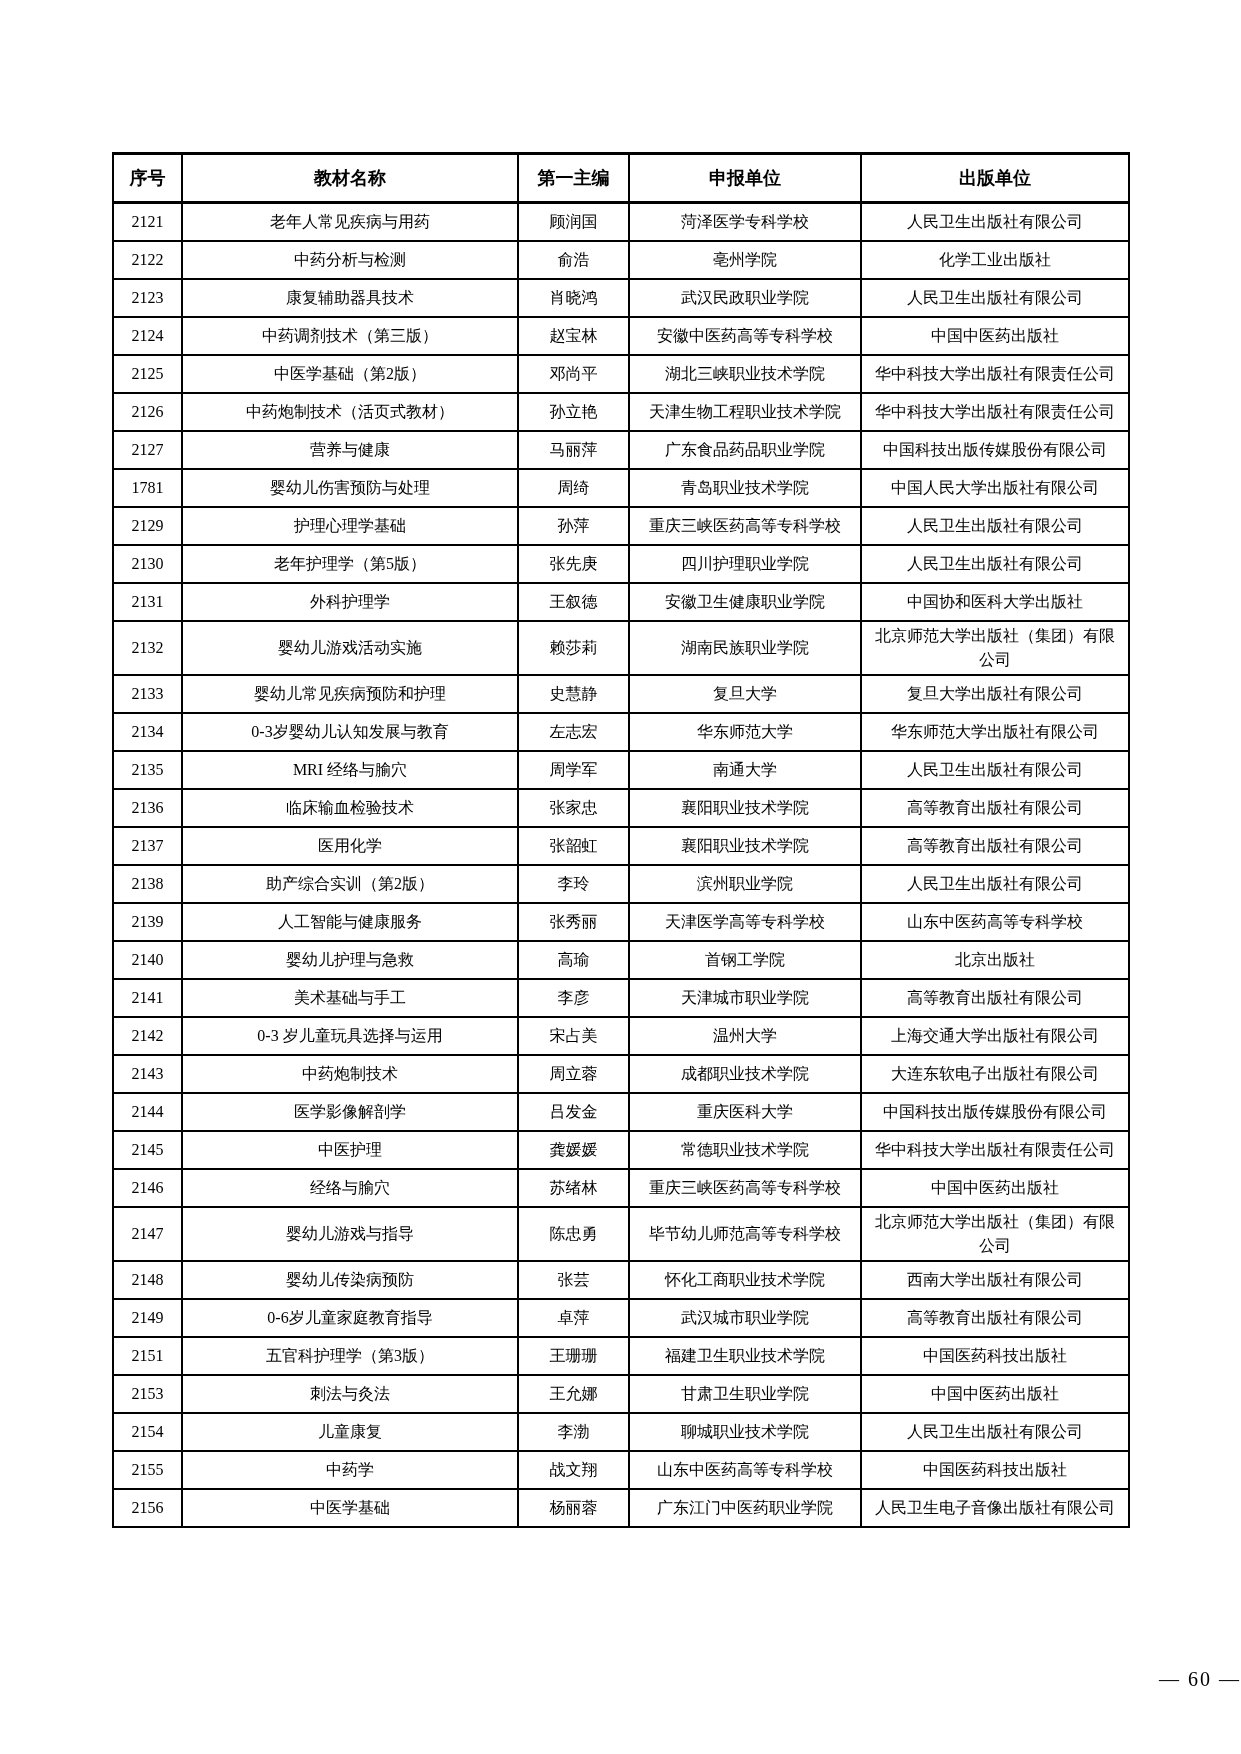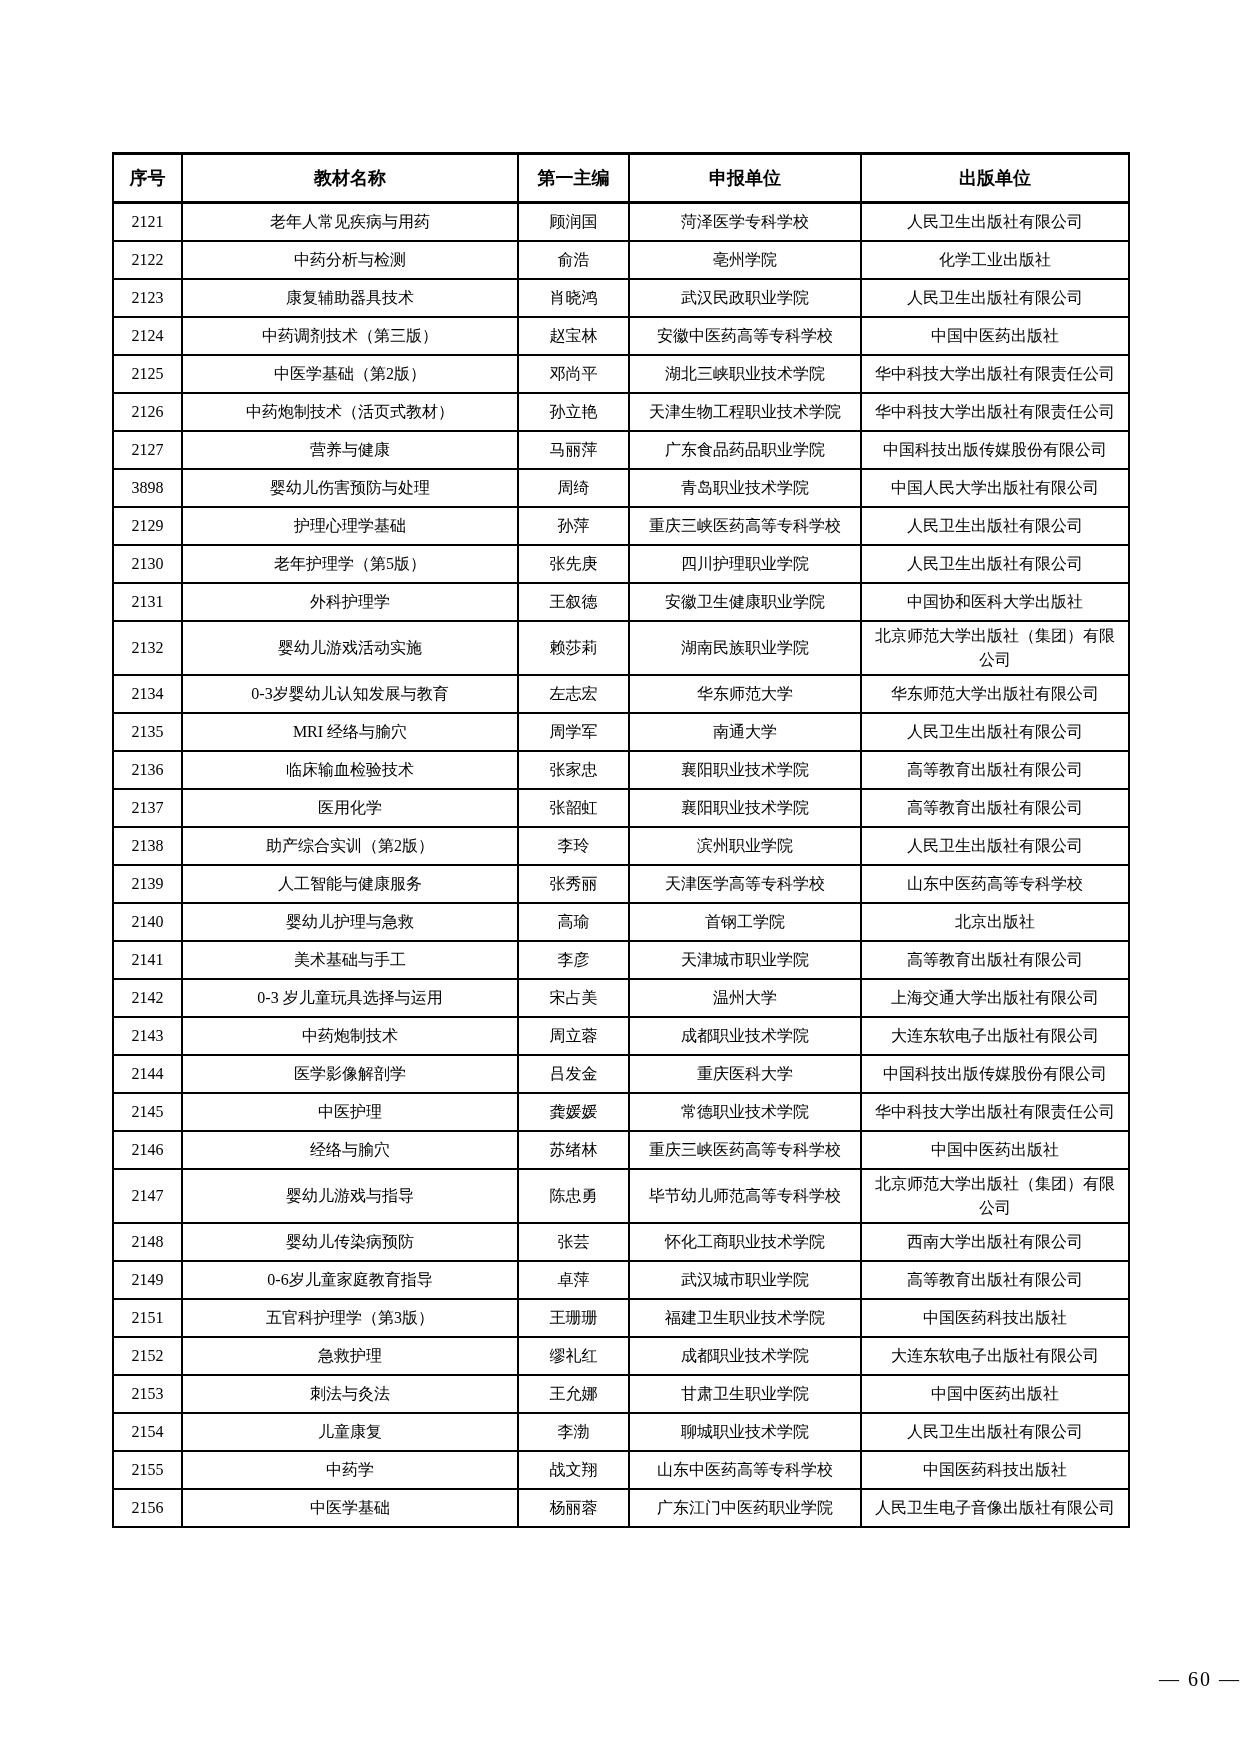--- a/index.html
+++ b/index.html
@@ -124,21 +124,21 @@
           <td>华中科技大学出版社有限责任公司</td>
         </tr>
         <tr>
           <td>2127</td>
           <td>营养与健康</td>
           <td>马丽萍</td>
           <td>广东食品药品职业学院</td>
           <td>中国科技出版传媒股份有限公司</td>
         </tr>
         <tr>
-          <td>3898</td>
+          <td>1781</td>
           <td>婴幼儿伤害预防与处理</td>
           <td>周绮</td>
           <td>青岛职业技术学院</td>
           <td>中国人民大学出版社有限公司</td>
         </tr>
         <tr>
           <td>2129</td>
           <td>护理心理学基础</td>
           <td>孙萍</td>
           <td>重庆三峡医药高等专科学校</td>
@@ -159,20 +159,27 @@
           <td>中国协和医科大学出版社</td>
         </tr>
         <tr>
           <td>2132</td>
           <td>婴幼儿游戏活动实施</td>
           <td>赖莎莉</td>
           <td>湖南民族职业学院</td>
           <td>北京师范大学出版社（集团）有限公司</td>
         </tr>
         <tr>
+          <td>2133</td>
+          <td>婴幼儿常见疾病预防和护理</td>
+          <td>史慧静</td>
+          <td>复旦大学</td>
+          <td>复旦大学出版社有限公司</td>
+        </tr>
+        <tr>
           <td>2134</td>
           <td>0-3岁婴幼儿认知发展与教育</td>
           <td>左志宏</td>
           <td>华东师范大学</td>
           <td>华东师范大学出版社有限公司</td>
         </tr>
         <tr>
           <td>2135</td>
           <td>MRI 经络与腧穴</td>
           <td>周学军</td>
@@ -278,27 +285,20 @@
           <td>高等教育出版社有限公司</td>
         </tr>
         <tr>
           <td>2151</td>
           <td>五官科护理学（第3版）</td>
           <td>王珊珊</td>
           <td>福建卫生职业技术学院</td>
           <td>中国医药科技出版社</td>
         </tr>
         <tr>
-          <td>2152</td>
-          <td>急救护理</td>
-          <td>缪礼红</td>
-          <td>成都职业技术学院</td>
-          <td>大连东软电子出版社有限公司</td>
-        </tr>
-        <tr>
           <td>2153</td>
           <td>刺法与灸法</td>
           <td>王允娜</td>
           <td>甘肃卫生职业学院</td>
           <td>中国中医药出版社</td>
         </tr>
         <tr>
           <td>2154</td>
           <td>儿童康复</td>
           <td>李渤</td>

